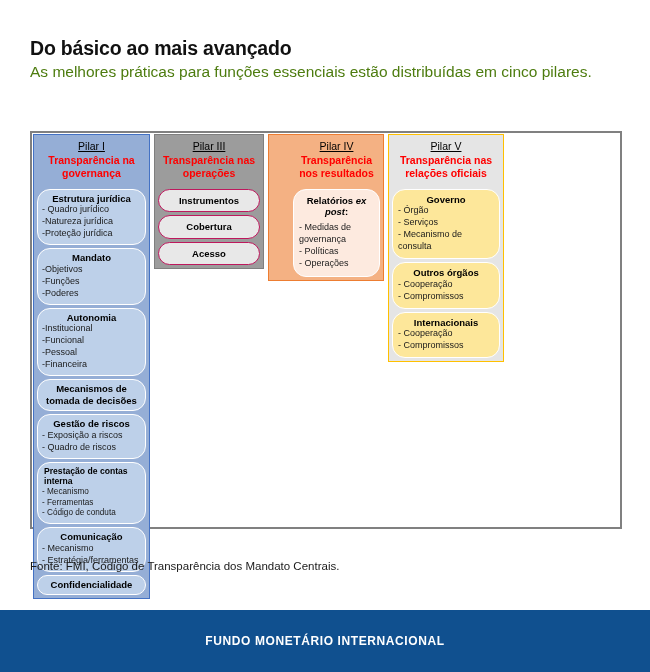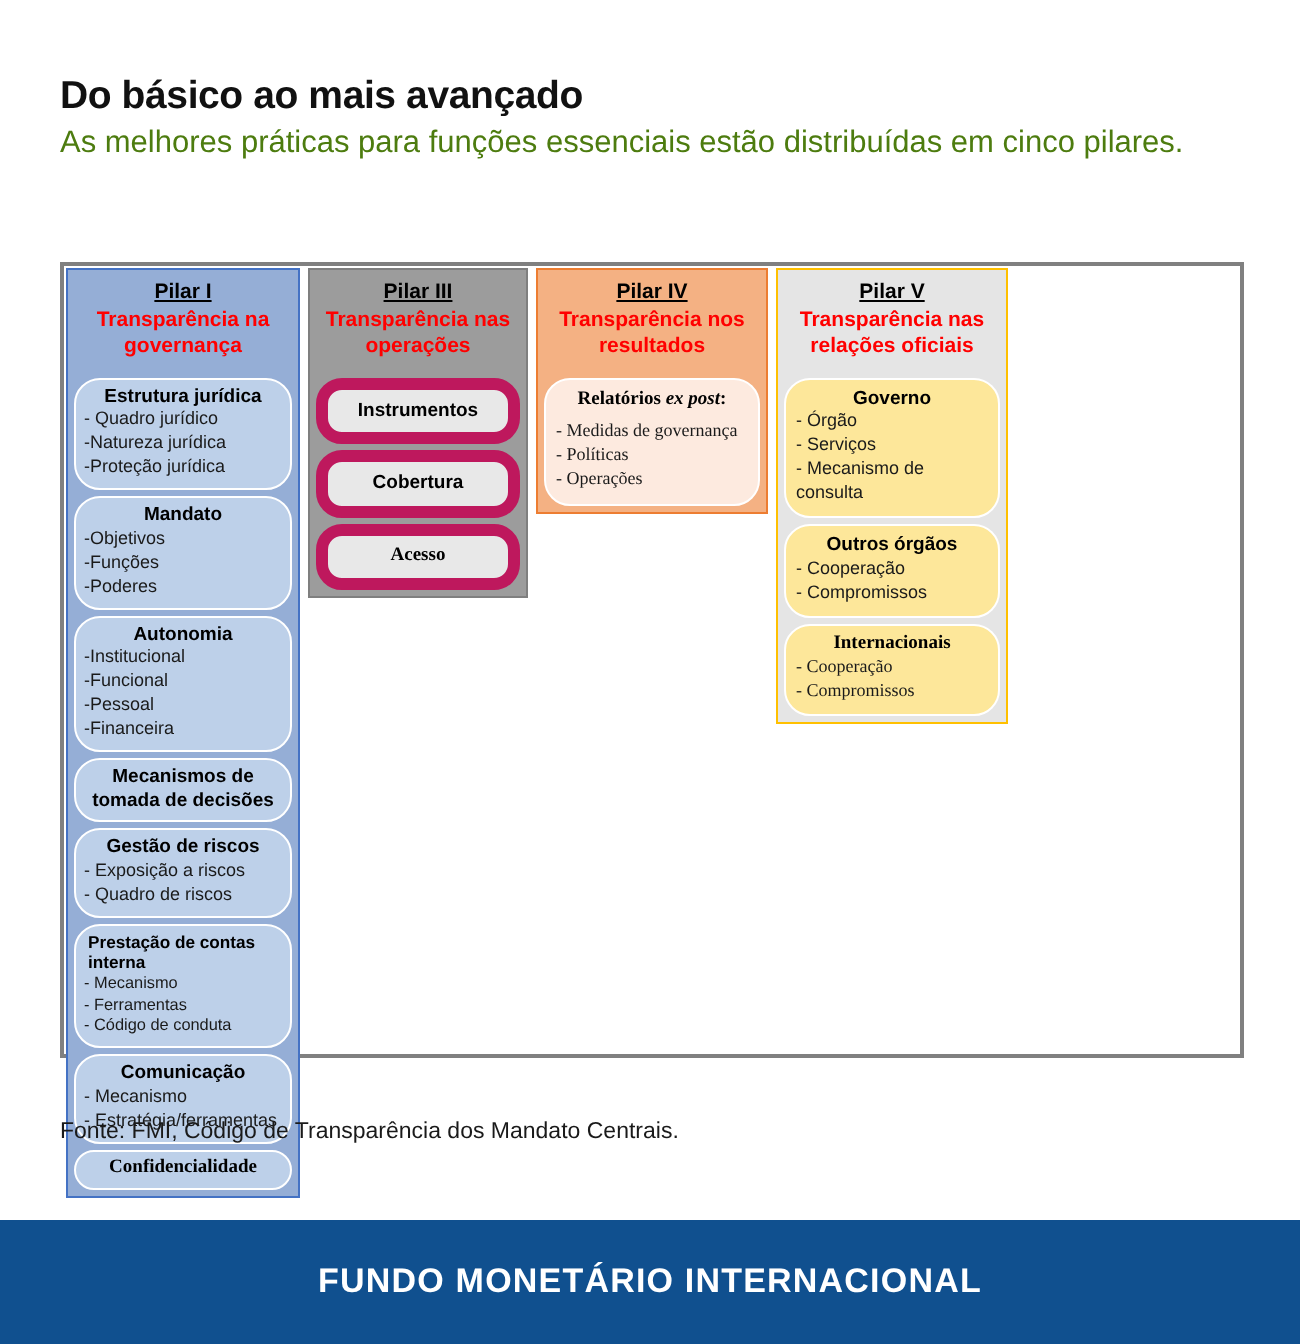--- a/index.html
+++ b/index.html
@@ -28,32 +28,32 @@
     display:flex;align-items:flex-start;box-sizing:border-box;
     padding:3px 3px 0 3px;
   }
   .pillar{box-sizing:border-box;margin-right:4px;}
   .pillar:last-child{margin-right:0;}
 
   .p-head{
     text-align:center;padding:5px 2px 6px 2px;
   }
   .p-num{
-    font-size:10.5px;font-weight:bold;color:#000;text-decoration:underline;
+    font-size:10.5px;font-weight:normal;color:#000;text-decoration:underline;
     display:block;margin-bottom:2px;
   }
   .p-name{
     font-size:10.5px;font-weight:bold;color:#FF0000;line-height:1.22;
     display:block;
   }
   .p-body{padding:3px;}
   .card{
     box-sizing:border-box;margin-bottom:3px;border-radius:13px;
   }
-  .card:last-child{margin-bottom:0;font-family:Liberation Serif, serif;}
+  .card:last-child{margin-bottom:0;}
   .card-title{
     font-size:9.5px;font-weight:bold;color:#000;text-align:center;
     line-height:1.22;
   }
   .card-item{
     font-size:9px;color:#1a1a1a;line-height:1.33;text-align:left;
   }
 
   
   .p1{width:117px;background:#95AED6;border:1px solid #4472C4;}
@@ -61,41 +61,41 @@
   .p1 .card.small .card-title{font-size:8.6px;text-align:left;padding-left:2px;}
   .p1 .card.small .card-item{font-size:8.2px;}
   .p1 .card.tcenter .card-title{text-align:center;}
 
   
   .p2{width:117px;background:#70AD47;border:1px solid #548235;}
   .p2 .card{background:#D5E8D0;border:1px solid #ffffff;padding:6px 4px;}
 
   
   .p3{width:110px;background:#9C9C9C;border:1px solid #7F7F7F;}
-  .p3 .card{background:#E8E8E8;border:6px solid #be185d;padding:5px 4px;}
-
-  
-  .p4{width:116px;background:#F4B183;border:1px solid #ED7D31;}
+  .p3 .card{background:#E8E8E8;border:1px solid #be185d;padding:5px 4px;}
+
+  
+  .p4{width:116px;background:#F4B183;border:1px solid #ED7D31;padding-left:21px;}
   .p4 .card{background:#FDEADF;border:1px solid #ffffff;padding:5px 5px 6px 5px;}
 
   
   .p5{width:116px;background:#e5e5e5;border:1px solid #FFC000;}
   .p5 .card{background:#FDE79A;border:1px solid #ffffff;padding:4px 5px 5px 5px;}
 
   .ital{font-style:italic;}
 
   .source{
     position:absolute;left:30px;top:560px;font-size:11.5px;color:#1a1a1a;
   }
   .banner{
     position:absolute;left:0;bottom:0;width:650px;height:62px;
     background:#10508F;display:flex;align-items:center;justify-content:center;
   }
   .banner-text{
-    color:#ffffff;font-size:17px;font-weight:bold;letter-spacing:0.6px;text-align:right;
+    color:#ffffff;font-size:12px;font-weight:bold;letter-spacing:0.6px;text-align:right;
   }
 </style>
 </head>
 <body>
 
 <div class="head">
   <div class="title">Do básico ao mais avançado</div>
   <div class="subtitle">As melhores práticas para funções essenciais estão distribuídas em cinco pilares.</div>
 </div>
 

